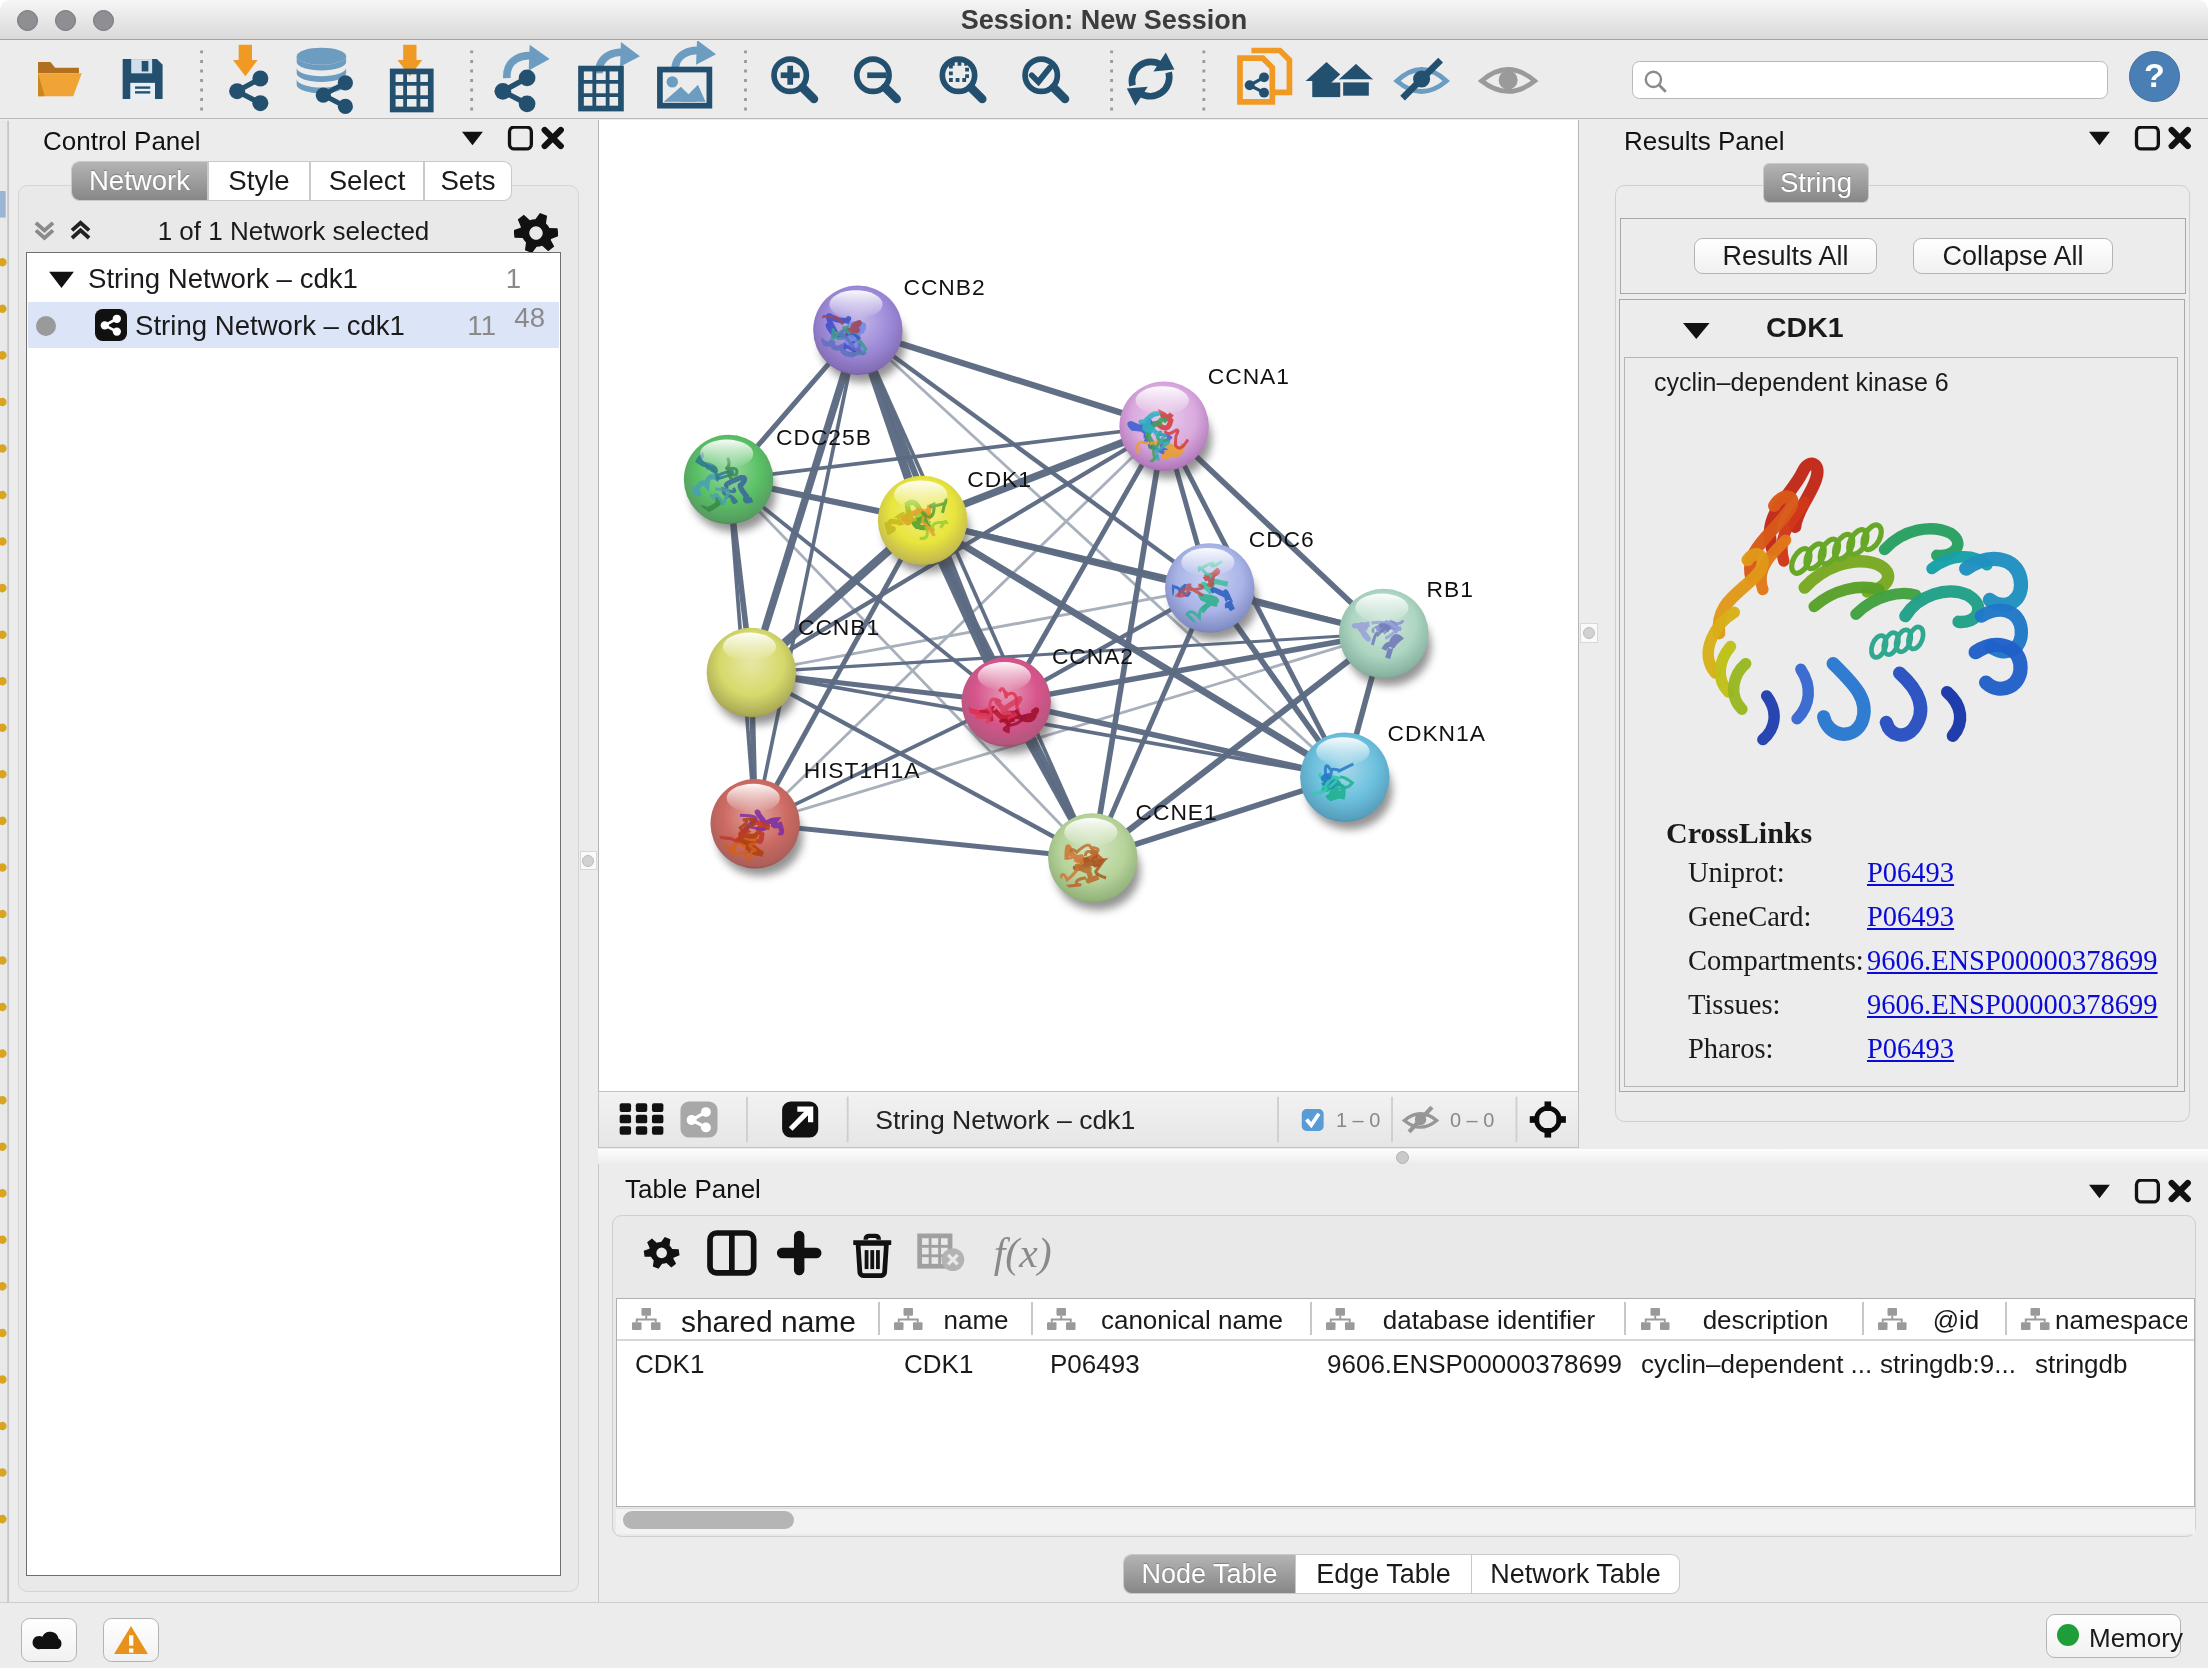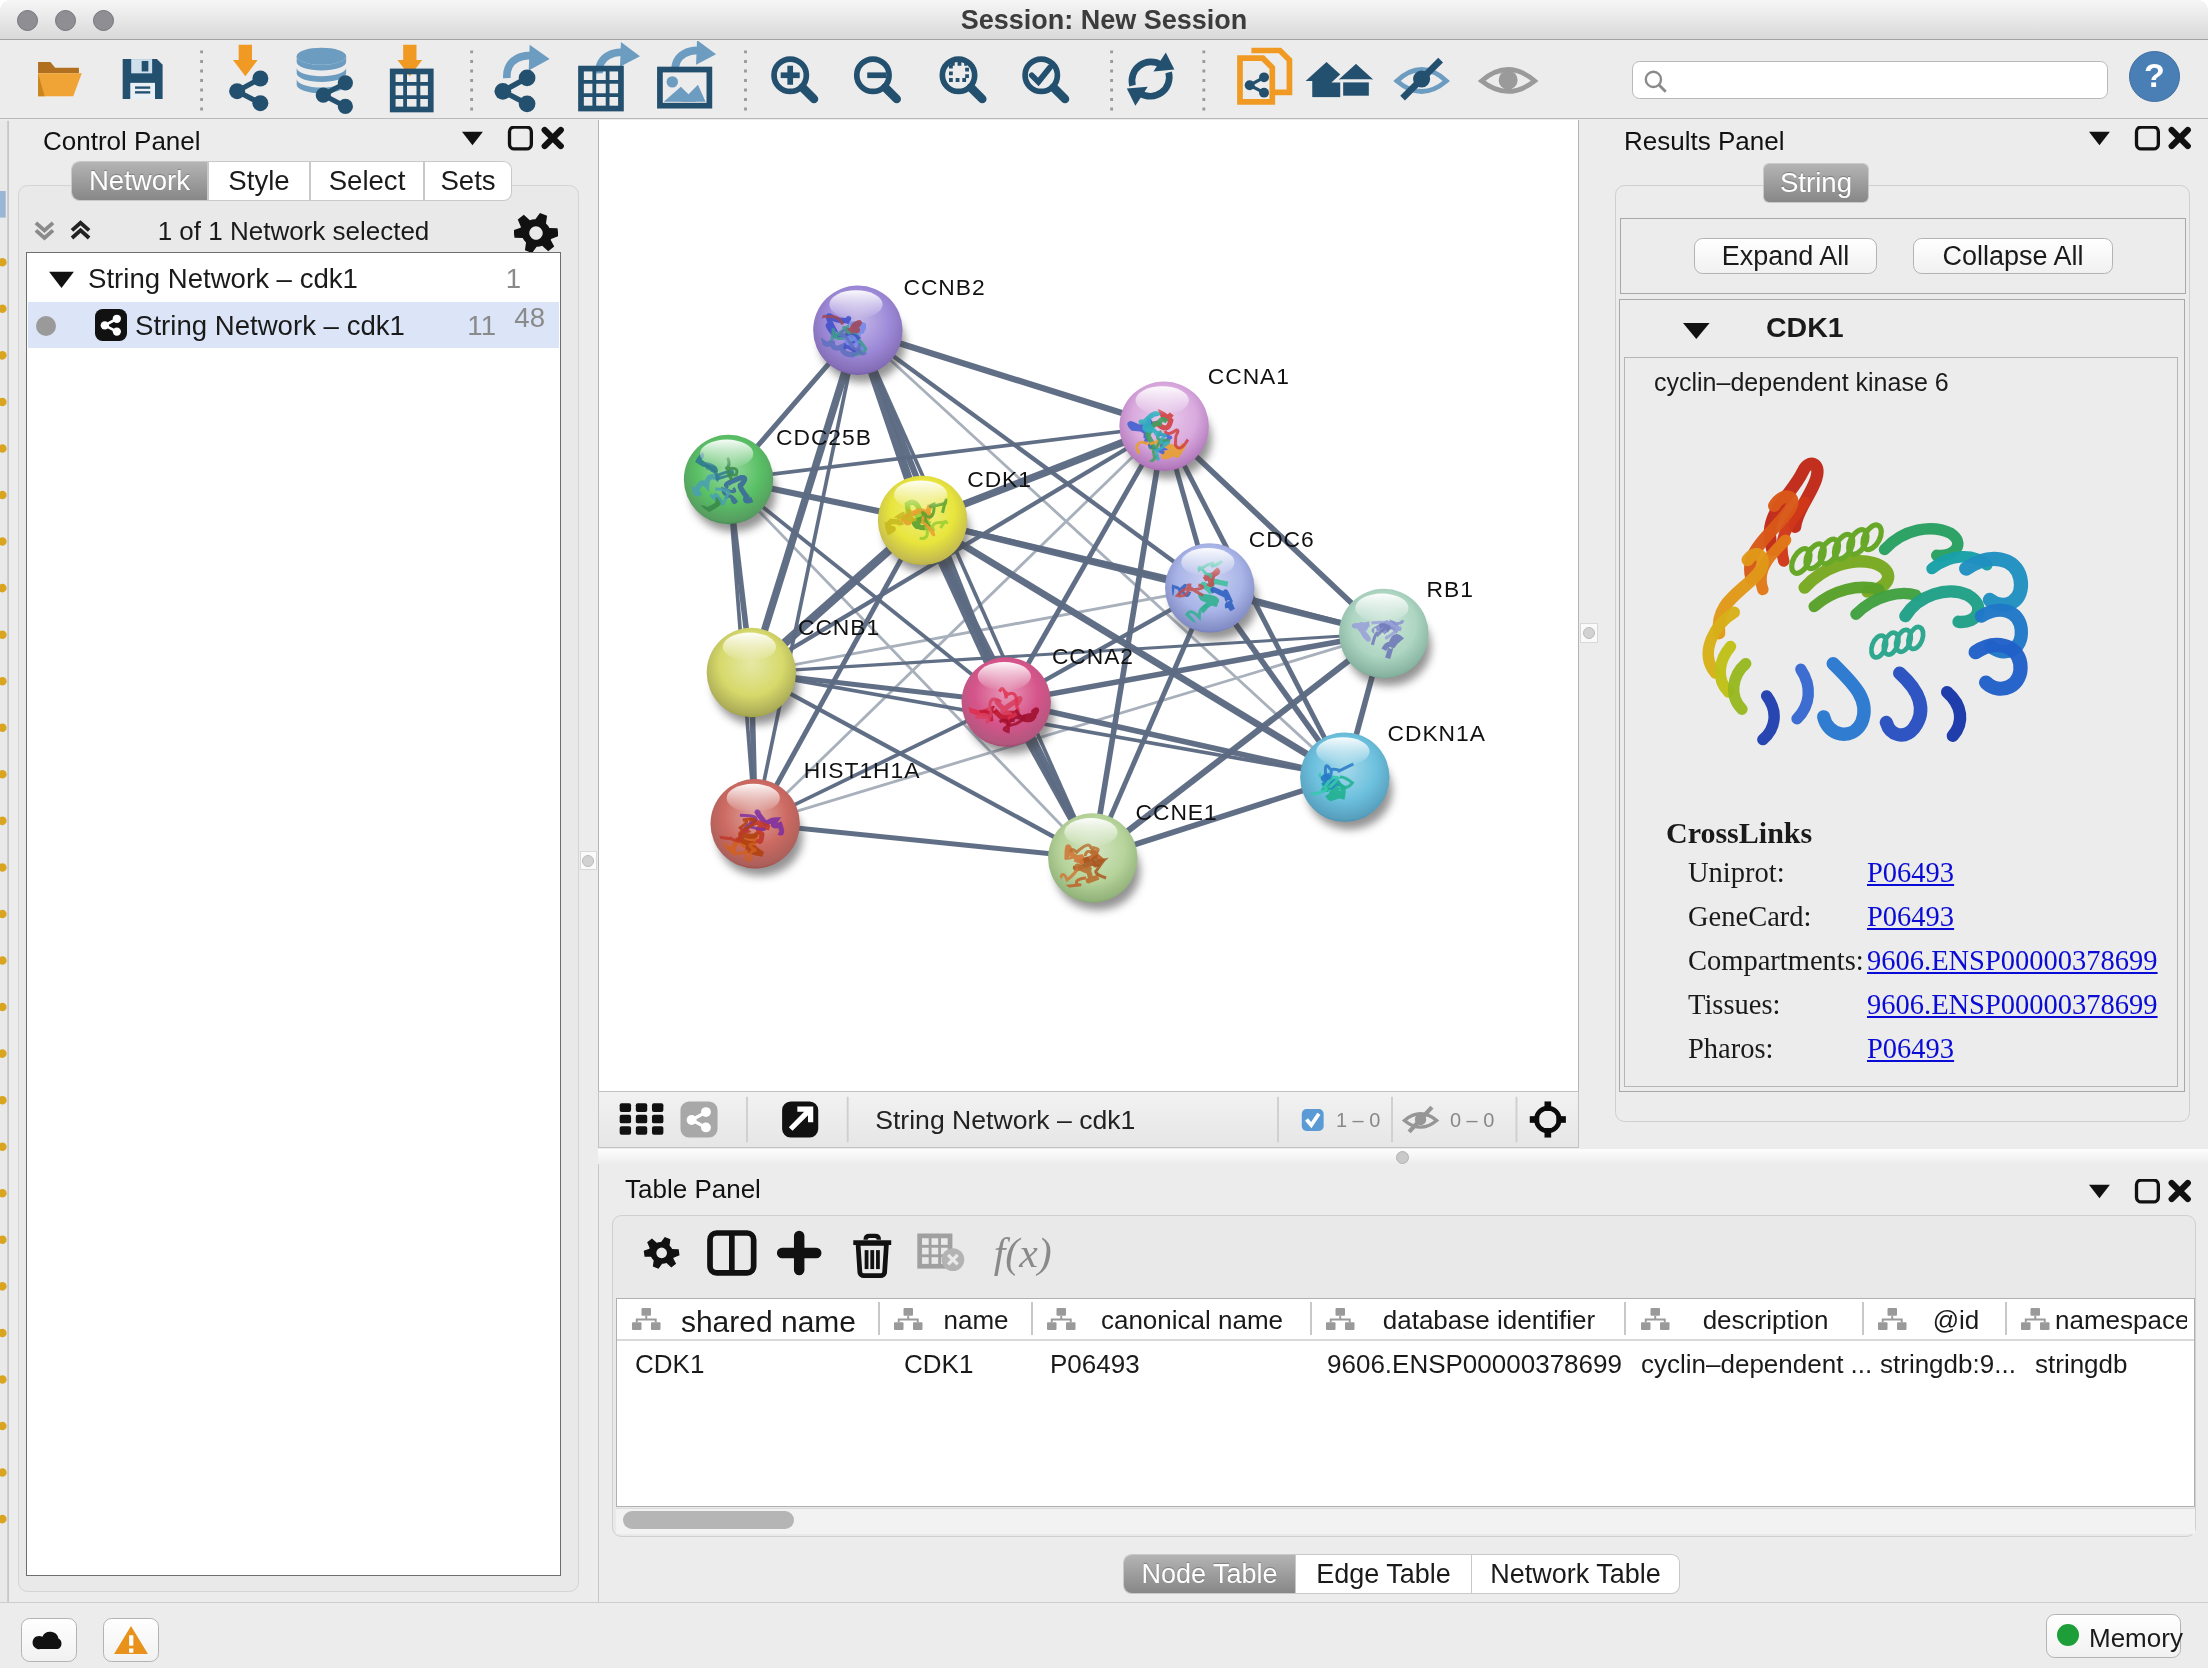--- a/index.html
+++ b/index.html
@@ -587,21 +587,21 @@
 <div class="abs" style="left:1396px;top:1151px;width:13.3px;height:13.3px;border-radius:50%;background:#c9c9c9;border:1px solid #b2b2b2"></div>
 <div class="abs panel-title" style="left:1624px;top:126px">Results Panel</div>
 <svg class="abs" style="left:2089px;top:126px" width="114" height="25" viewBox="0 0 120 26">
     <path d="M0 6 L22 6 L11 20 Z" fill="#111"></path>
     <rect x="50" y="1" width="23" height="23" rx="5" fill="none" stroke="#111" stroke-width="3.5"></rect>
     <path d="M87 4 L104 21 M104 4 L87 21" stroke="#111" stroke-width="6.5" stroke-linecap="round"></path>
   </svg>
 <div class="abs" style="left:1615px;top:185px;width:575px;height:937px;background:#ececec;border:1px solid #cfcfcf;border-radius:9.5px"></div>
 <div class="abs tab tabsel" style="left:1764px;top:164px;width:104px;border-radius:5px">String</div>
 <div class="abs" style="left:1620px;top:218px;width:566px;height:76px;border:1.9px solid #a8a8a8"></div>
-<div class="abs btn" style="left:1694px;top:238px;width:183px;height:36px;line-height:34px">Expand All</div>
+<div class="abs btn" style="left:1694px;top:238px;width:183px;height:36px;line-height:34px">Results All</div>
 <div class="abs btn" style="left:1913px;top:238px;width:200px;height:36px;line-height:34px">Collapse All</div>
 <div class="abs" style="left:1619px;top:299px;width:566px;height:793px;border:1.9px solid #a8a8a8"></div>
 <svg class="abs" style="left:1683px;top:321px" width="28.5" height="21" viewBox="0 0 30 22">
     <path d="M0 2 L28 2 L14 19 Z" fill="#111"></path>
   </svg>
 <div class="abs" style="left:1766px;top:311px;font-size:28.5px;font-weight:bold">CDK1</div>
 <div class="abs" style="left:1624px;top:357px;width:554px;height:730px;border:1px solid #b5b5b5"></div>
 <div class="abs" style="left:1654px;top:368px;font-size:25px">cyclin–dependent kinase 6</div>
 <svg class="abs" style="left:1660px;top:447px" width="390" height="323" viewBox="0 0 410 340">
     <path d="M118 108 C 106 70, 138 52, 150 26 C 156 12, 170 16, 164 34 C 158 52, 144 66, 142 84" fill="none" stroke="#c02818" stroke-width="13" stroke-linecap="round" opacity="0.97"></path>

